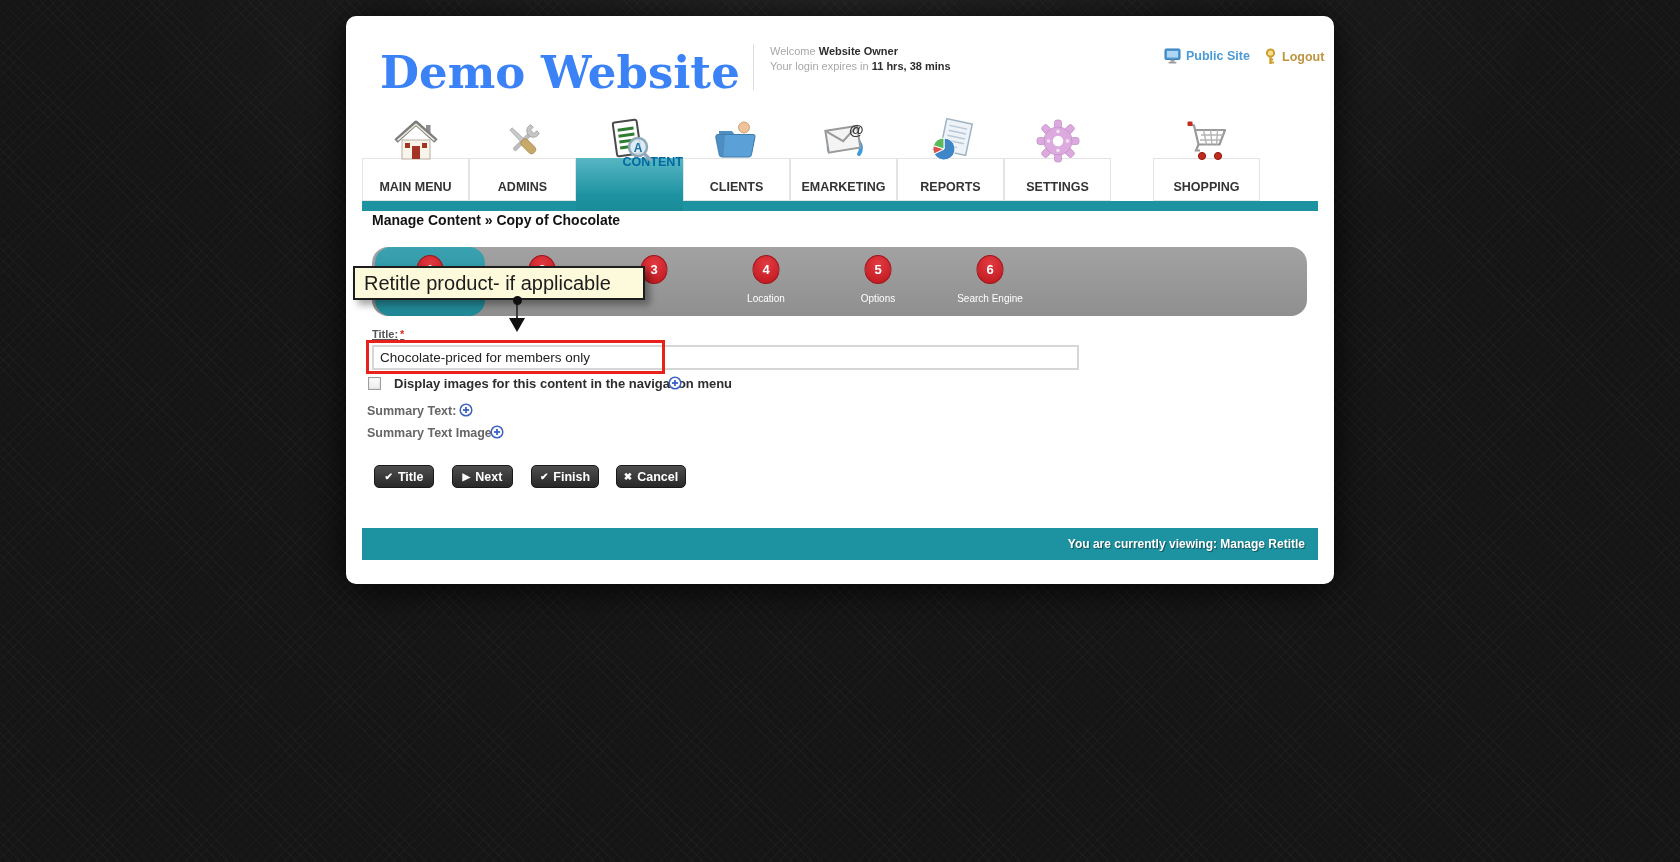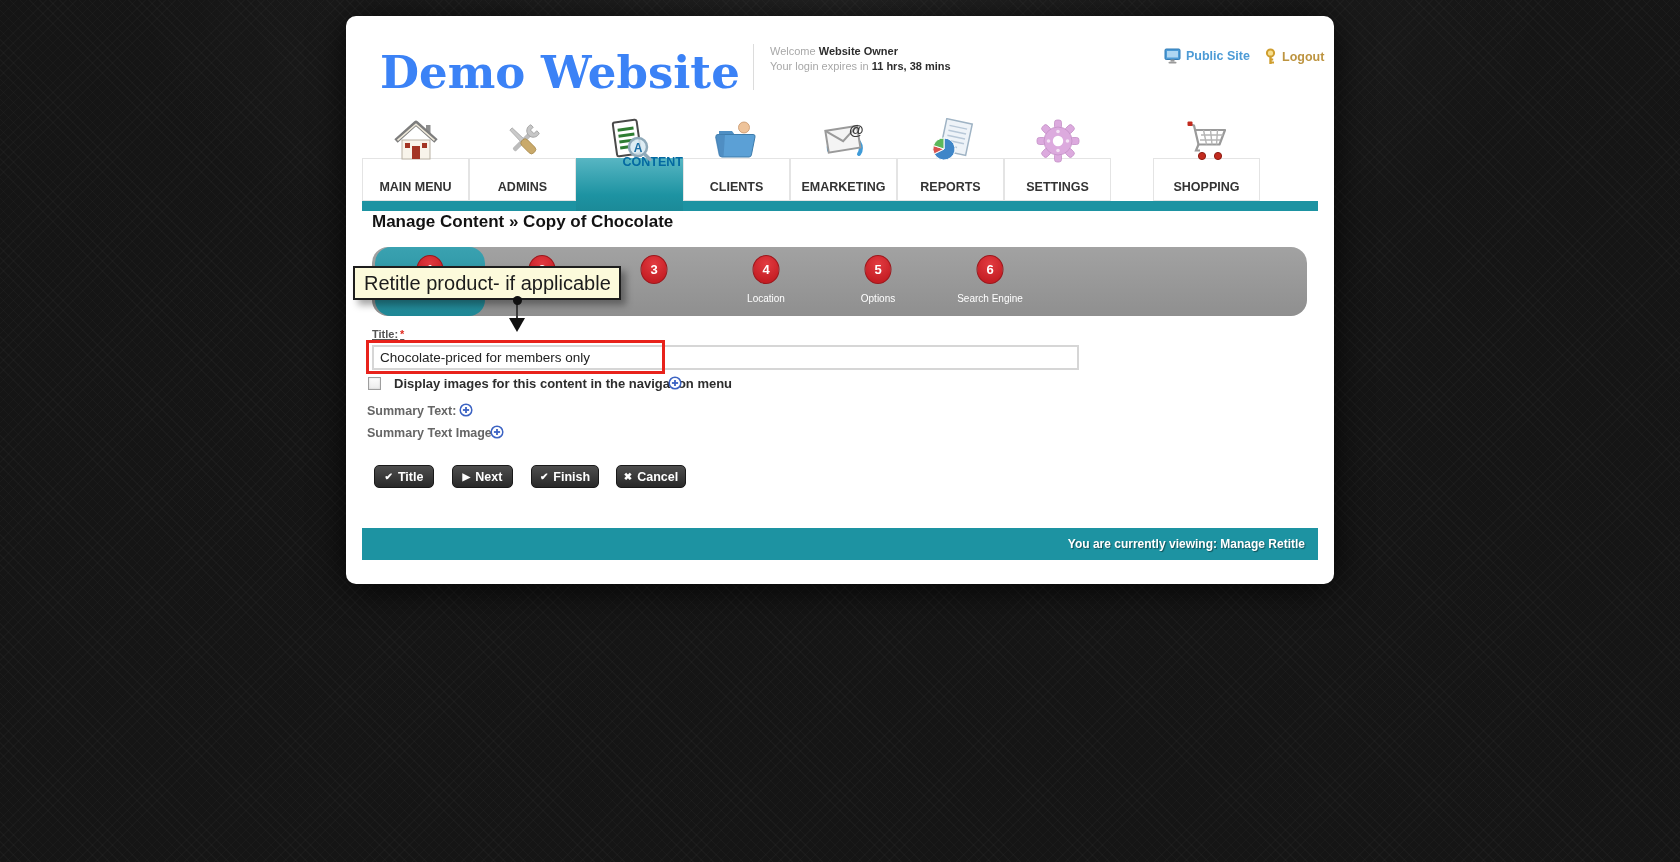--- a/index.html
+++ b/index.html
@@ -42,21 +42,21 @@
     background:linear-gradient(#58b6c3, #1d93a2 70%, #1b8a98);
   }
   .tab-label {
     position:absolute; left:0; bottom:7px; width:107px; text-align:center;
     font-size:12.5px; font-weight:bold; color:#333; letter-spacing:0px;
   }
   .tab.active .tab-label { color:#0369a1; bottom:32px; z-index:4;text-align:right; }
   .tab-icon { position:absolute; left:50%; transform:translateX(-50%); bottom:37px; width:46px; height:46px; z-index:5; }
   .tealbar { position:absolute; left:16px; top:185px; width:956px; height:10px; background:#1d93a2; z-index:2; }
   
-  .heading { position:absolute; left:26px; top:196px; font-size:17px; font-weight:bold; color:#121212; }
+  .heading { position:absolute; left:26px; top:196px; font-size:14px; font-weight:bold; color:#121212; }
   
   .wizard {
     position:absolute; left:26px; top:231px; width:935px; height:69px;
     background:linear-gradient(#a2a2a2, #8f8f8f); border-radius:16px;
   }
   .wizard-active-seg {
     position:absolute; left:3px; top:0; width:110px; height:69px; border-radius:16px;
     background:linear-gradient(#3aa2b1, #1e8severe 100%);
     background:linear-gradient(#3aa2b1, #1e8painted);
     background:linear-gradient(#3aa2b1, #1f8795);
@@ -68,21 +68,21 @@
     background:radial-gradient(circle at 50% 30%, #e23b41, #c51e24 75%);
     border:1px solid #9c161b;
     color:#fff; font-size:13px; font-weight:bold; text-align:center; line-height:27px;
   }
   .step-label {
     position:absolute; left:50%; transform:translateX(-50%); top:46px; width:100px;
     text-align:center; font-size:10px; color:#fff;
   }
   
   .tooltip {
-    position:absolute; left:7px; top:250px; width:268px; height:34px; z-index:8;
+    position:absolute; left:7px; top:250px; width:292px; height:34px; z-index:8;
     background:#fcfadb; border:2px solid #1d1d1d;
     box-shadow:5px 5px 7px rgba(0,0,0,0.35);
     font-size:20px; color:#1c1c1c; line-height:30px; padding-left:9px;
     white-space:nowrap;
   }
   .arrow-dot  { position:absolute; left:167px; top:280px; width:9px; height:9px; border-radius:50%; background:#101010; z-index:9; }
   .arrow-line { position:absolute; left:170px; top:286px; width:2px;  height:16px; background:#3c3c3c; z-index:7; }
   .arrow-head { position:absolute; left:163px; top:302px; width:0; height:0; z-index:7;
                 border-left:8px solid transparent; border-right:8px solid transparent; border-top:14px solid #101010; }
   

